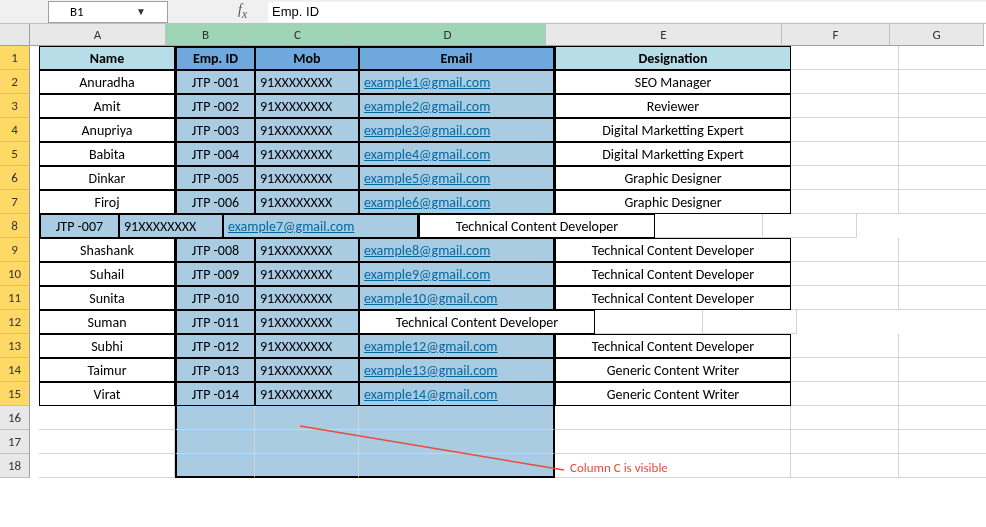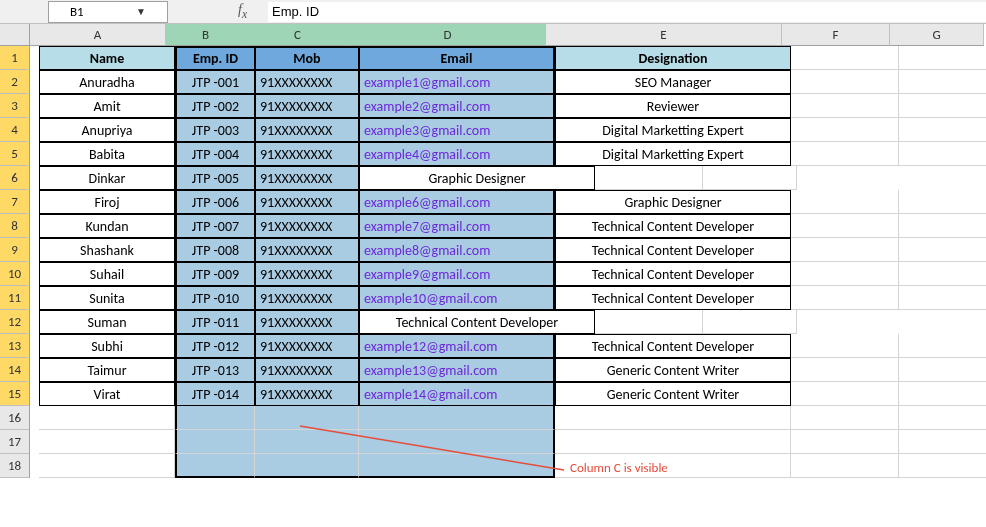--- a/index.html
+++ b/index.html
@@ -160,21 +160,22 @@
     
     .sel-col {
       background: #a9cce3;
     }
     .sel-col.hdr-cell {
       background: #6fa8dc;
     }
     
     
     .email-link {
-      color: #6d28d9;
+      color: #0369a1;
+      text-decoration: underline;
       cursor: pointer;
     }
     
     
     .selection-left { border-left: 2px solid #000 !important; }
     .selection-right { border-right: 2px solid #000 !important; }
     .selection-top { border-top: 2px solid #000 !important; }
     .selection-bottom { border-bottom: 2px solid #000 !important; }
     
     
@@ -291,37 +292,39 @@
             <span class="email-link">example4@gmail.com</span>
           </div>
           <div class="cell col-E bordered center">Digital Marketting Expert</div>
           <div class="cell col-F"></div>
           <div class="cell col-G"></div>
         </div>
         <div class="grid-row">
           <div class="cell col-A bordered center">Dinkar</div>
           <div class="cell col-B bordered center sel-col selection-left">JTP -005</div>
           <div class="cell col-C bordered sel-col">91XXXXXXXX</div>
+          <div class="cell col-D bordered sel-col selection-right">
+            <span class="email-link">example5@gmail.com</span>
+          </div>
           <div class="cell col-E bordered center">Graphic Designer</div>
           <div class="cell col-F"></div>
           <div class="cell col-G"></div>
         </div>
         <div class="grid-row">
           <div class="cell col-A bordered center">Firoj</div>
           <div class="cell col-B bordered center sel-col selection-left">JTP -006</div>
           <div class="cell col-C bordered sel-col">91XXXXXXXX</div>
           <div class="cell col-D bordered sel-col selection-right">
             <span class="email-link">example6@gmail.com</span>
           </div>
           <div class="cell col-E bordered center">Graphic Designer</div>
           <div class="cell col-F"></div>
           <div class="cell col-G"></div>
         </div>
         <div class="grid-row">
-          <div class="cell col-A bordered center">Kundan</div>
           <div class="cell col-B bordered center sel-col selection-left">JTP -007</div>
           <div class="cell col-C bordered sel-col">91XXXXXXXX</div>
           <div class="cell col-D bordered sel-col selection-right">
             <span class="email-link">example7@gmail.com</span>
           </div>
           <div class="cell col-E bordered center">Technical Content Developer</div>
           <div class="cell col-F"></div>
           <div class="cell col-G"></div>
         </div>
         <div class="grid-row">

